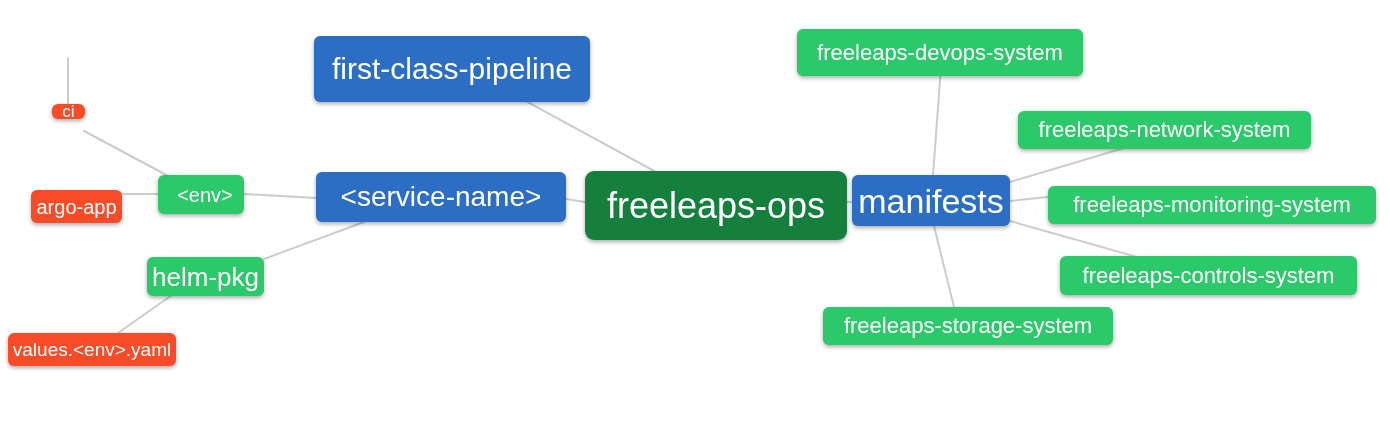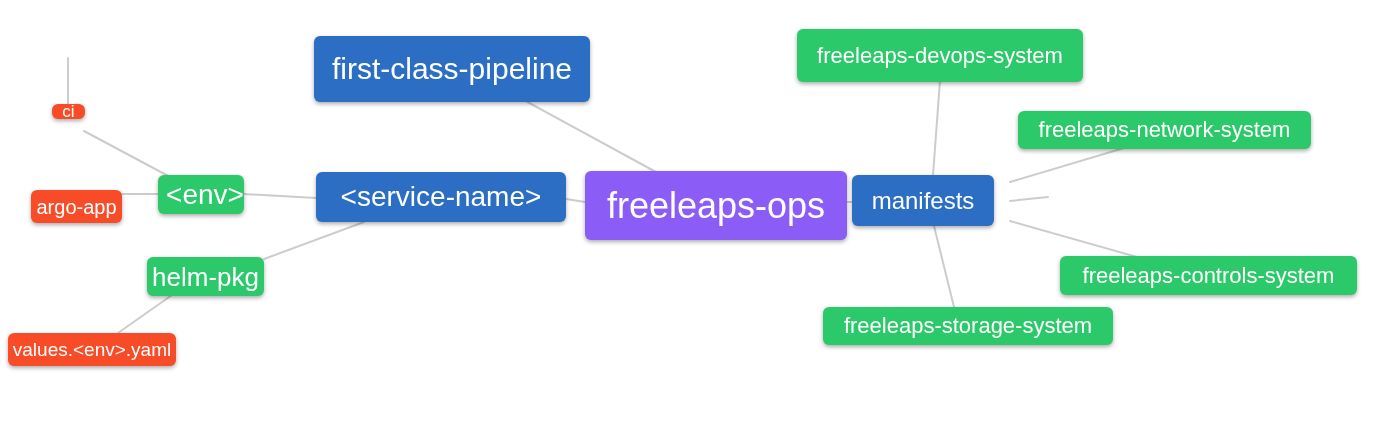--- a/index.html
+++ b/index.html
@@ -36,21 +36,21 @@
     box-shadow: 0 2px 4px rgba(0,0,0,0.33);
     white-space: nowrap;
     box-sizing: border-box;
     cursor: default;
     line-height: 1;
   }
   .c-blue   { background: #2b6ec3; }
   .c-green  { background: #2cc96a; }
   .c-red    { background: #f84b27; }
   .c-orange { background: #f9a42b; }
-  .c-dark   { background: #8b5cf6; }
+  .c-dark   { background: #15803d; border-radius: 9px; }
 </style>
 </head>
 <body>
 
 <div class="canvas">
 
   <svg class="edges" viewBox="0 0 1390 421" xmlns="http://www.w3.org/2000/svg">
     <line x1="68" y1="58" x2="68" y2="104"></line>
     <line x1="84" y1="131" x2="172" y2="178"></line>
     <line x1="122" y1="194" x2="158" y2="194"></line>
@@ -65,36 +65,37 @@
     <line x1="1010" y1="201" x2="1048" y2="197"></line>
     <line x1="1010" y1="221" x2="1137" y2="257"></line>
     <line x1="934" y1="226" x2="954" y2="307"></line>
   </svg>
 
 
   <div class="node c-red" style="left:52px;  top:104px; width:33px;  height:15px; font-size:17px;">ci</div>
 
   <div class="node c-red" style="left:31px;  top:190px; width:91px;  height:33px; font-size:20px;">argo-app</div>
 
-  <div class="node c-green" style="left:158px; top:175px; width:86px;  height:39px; font-size:28px;padding-left:8px;">&lt;env&gt;</div>
+  <div class="node c-green" style="left:158px; top:175px; width:86px;  height:39px; font-size:20px;padding-left:8px;">&lt;env&gt;</div>
 
   <div class="node c-green" style="left:147px; top:257px; width:117px; height:39px; font-size:26px;">helm-pkg</div>
 
   <div class="node c-red" style="left:8px;   top:333px; width:168px; height:33px; font-size:19px;">values.&lt;env&gt;.yaml</div>
 
   <div class="node c-blue" style="left:314px; top:36px;  width:276px; height:66px; font-size:30px;">first-class-pipeline</div>
 
   <div class="node c-blue" style="left:316px; top:172px; width:250px; height:50px; font-size:28px;">&lt;service-name&gt;</div>
 
   <div class="node c-dark" style="left:585px; top:171px; width:262px; height:69px; font-size:36px;">freeleaps-ops</div>
 
-  <div class="node c-blue" style="left:852px; top:175px; width:142px; height:51px; font-size:24px;">manifests</div>
+  <div class="node c-blue" style="left:852px; top:175px; width:158px; height:51px; font-size:34px;">manifests</div>
 
-  <div class="node c-green" style="left:797px; top:29px;  width:286px; height:53px; font-size:22px;">freeleaps-devops-system</div>
+  <div class="node c-green" style="left:797px; top:29px;  width:286px; height:47px; font-size:22px;">freeleaps-devops-system</div>
 
   <div class="node c-green" style="left:1018px; top:111px; width:293px; height:38px; font-size:22px;">freeleaps-network-system</div>
 
+  <div class="node c-green" style="left:1048px; top:186px; width:328px; height:38px; font-size:22px;">freeleaps-monitoring-system</div>
 
   <div class="node c-green" style="left:1060px; top:256px; width:297px; height:39px; font-size:22px;">freeleaps-controls-system</div>
 
   <div class="node c-green" style="left:815px; top:307px; width:290px; height:38px; font-size:22px;margin-left:8px;">freeleaps-storage-system</div>
 
 </div>
 
 </body></html>

